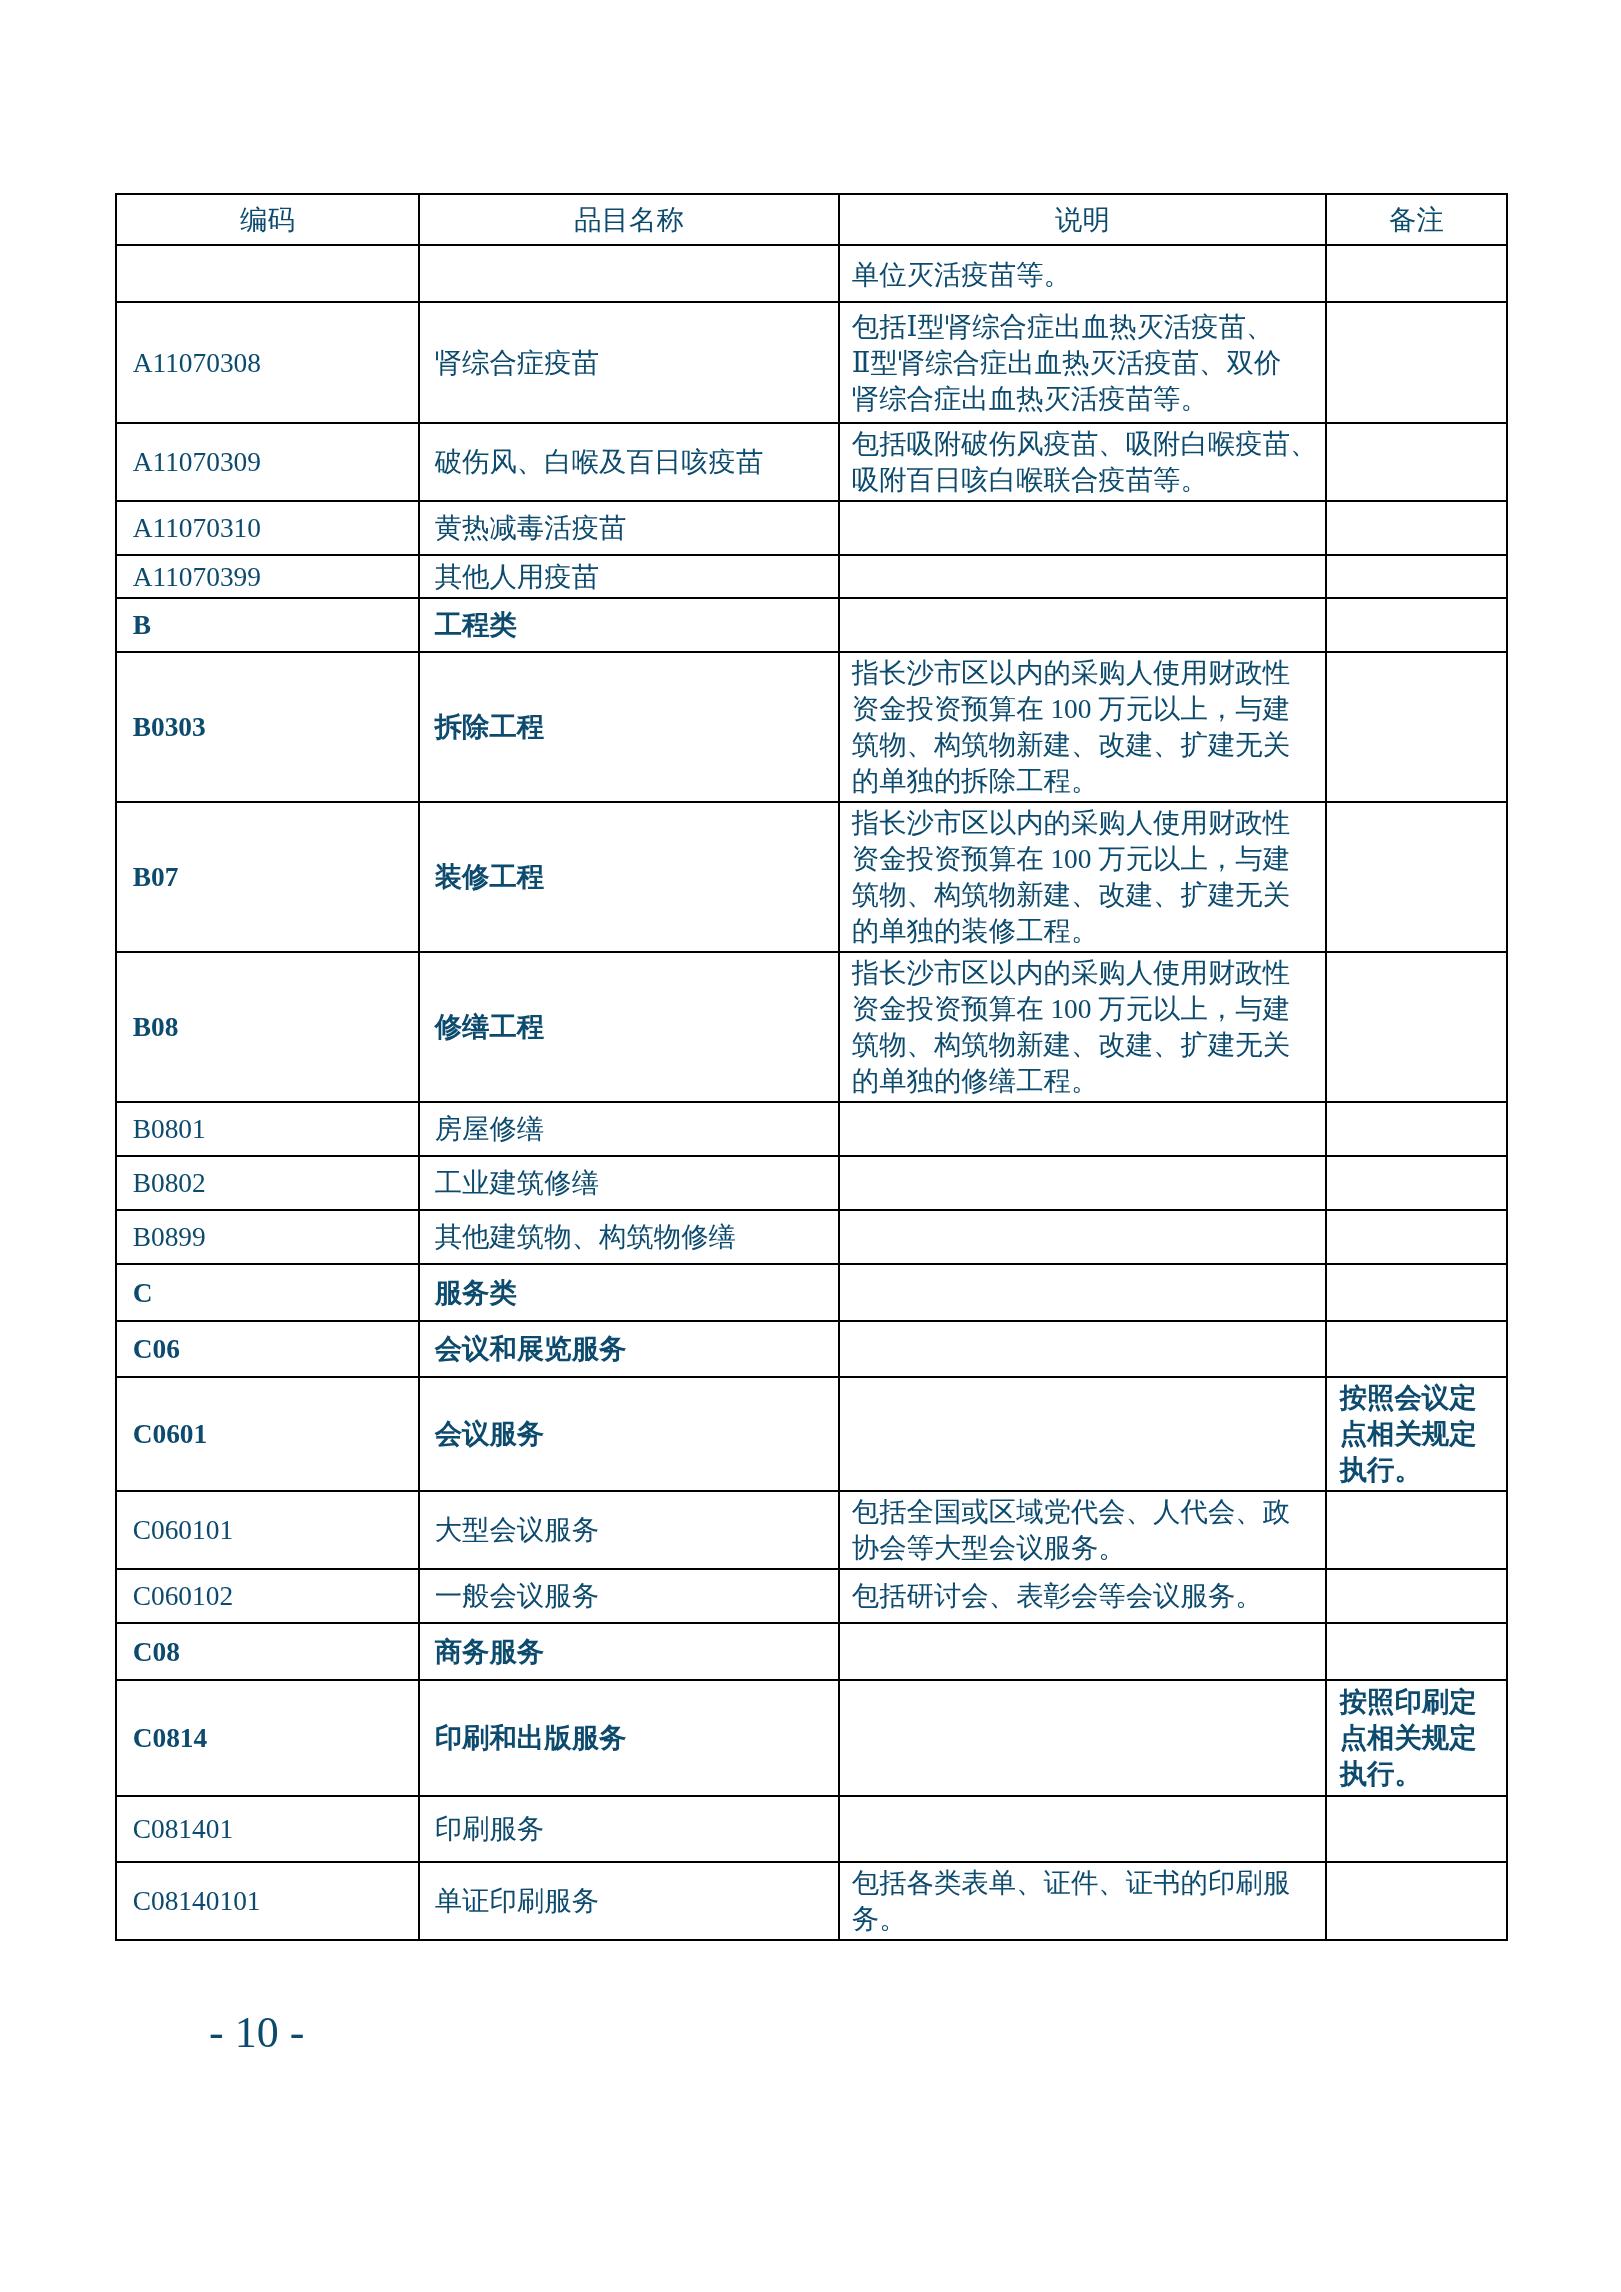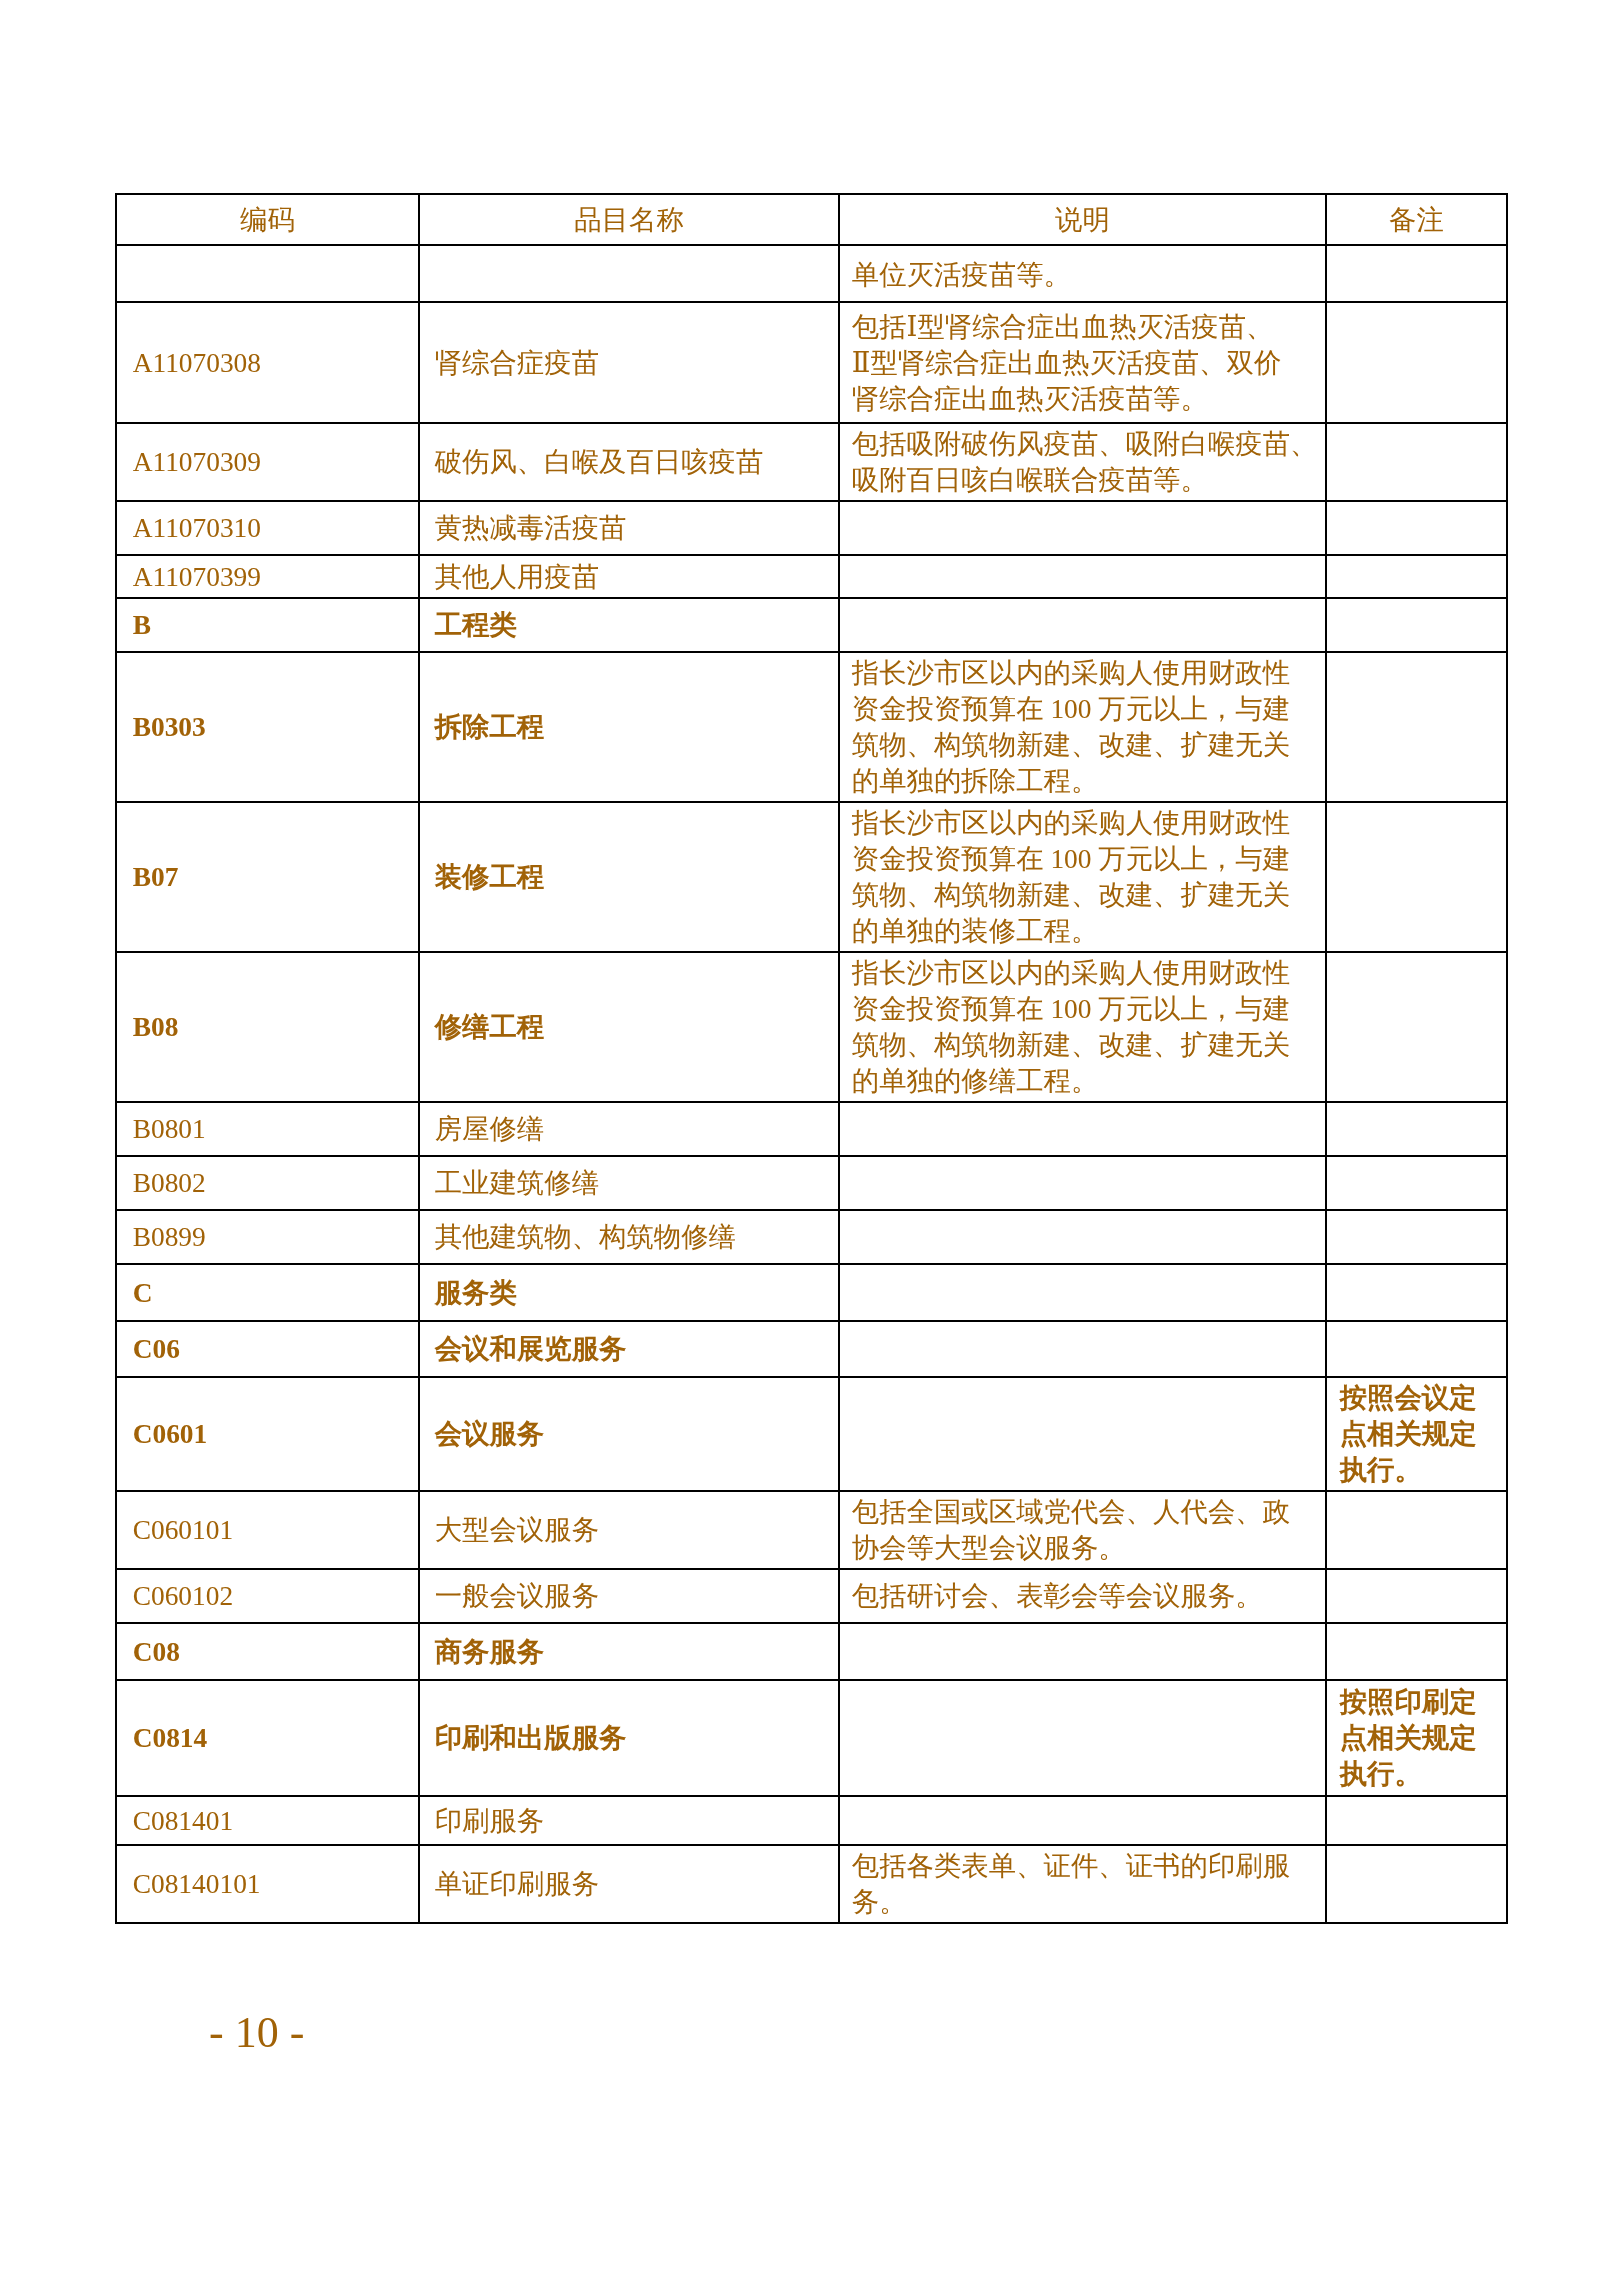--- a/index.html
+++ b/index.html
@@ -6,21 +6,21 @@
     margin: 0;
     padding: 0;
     background: #888;
   }
   .page {
     position: relative;
     width: 1621px;
     height: 2293px;
     background: #ffffff;
     font-family: "Liberation Serif", "DejaVu Serif", serif;
-    color: #a16207;
+    color: #0c4a6e;
     overflow: hidden;
   }
   table.catalog {
     position: absolute;
     left: 115px;
     top: 193px;
     width: 1392px;
     border-collapse: collapse;
     table-layout: fixed;
     border: 2.9px solid #000;
@@ -221,21 +221,21 @@
           <td class="remark"></td>
         </tr>
         <tr class="bold" style="height: 116px;">
           <td class="code">C0814</td>
           <td class="name">印刷和出版服务</td>
           <td class="desc"></td>
           <td class="remark">按照印刷定
 点相关规定
 执行。</td>
         </tr>
-        <tr style="height: 49px; margin-top: 47px;">
+        <tr style="height: 66px; margin-top: 47px;">
           <td class="code">C081401</td>
           <td class="name">印刷服务</td>
           <td class="desc"></td>
           <td class="remark"></td>
         </tr>
         <tr style="height: 78px;">
           <td class="code">C08140101</td>
           <td class="name">单证印刷服务</td>
           <td class="desc">包括各类表单、证件、证书的印刷服
 务。</td>

